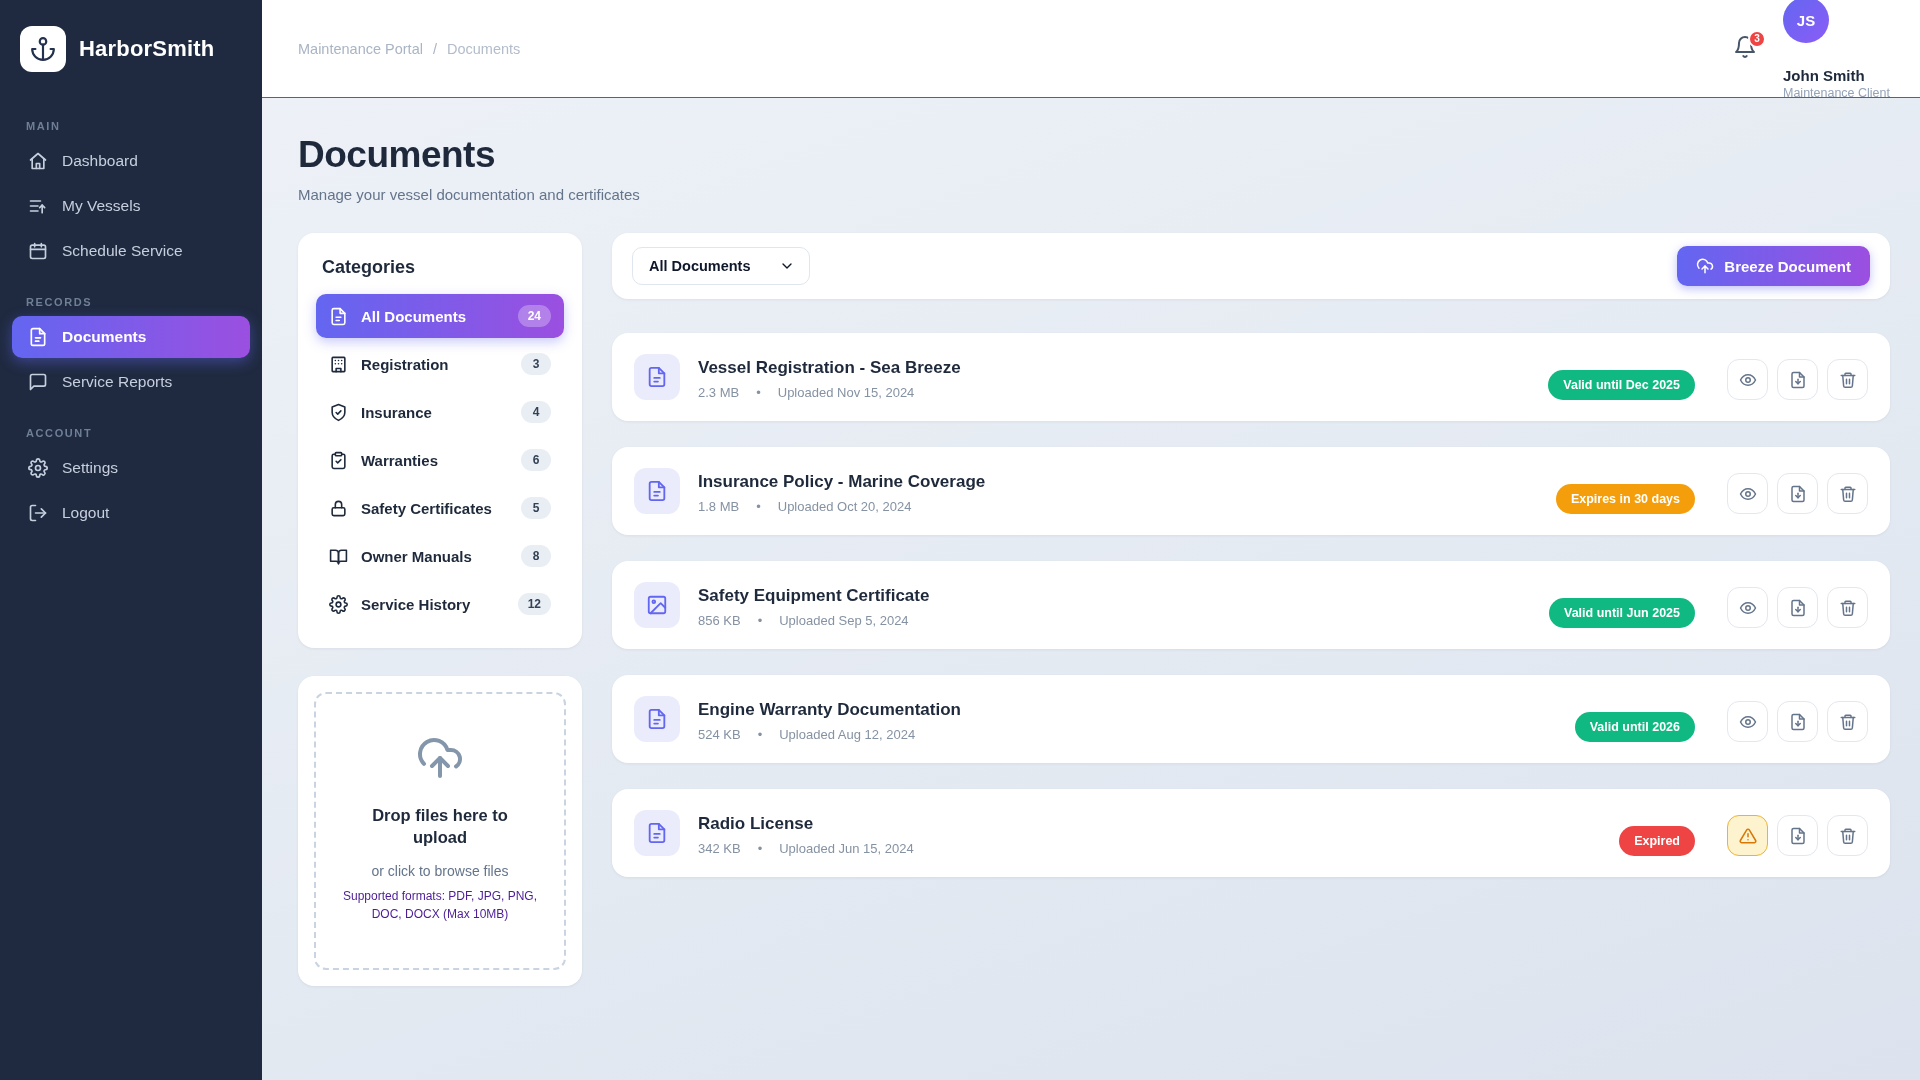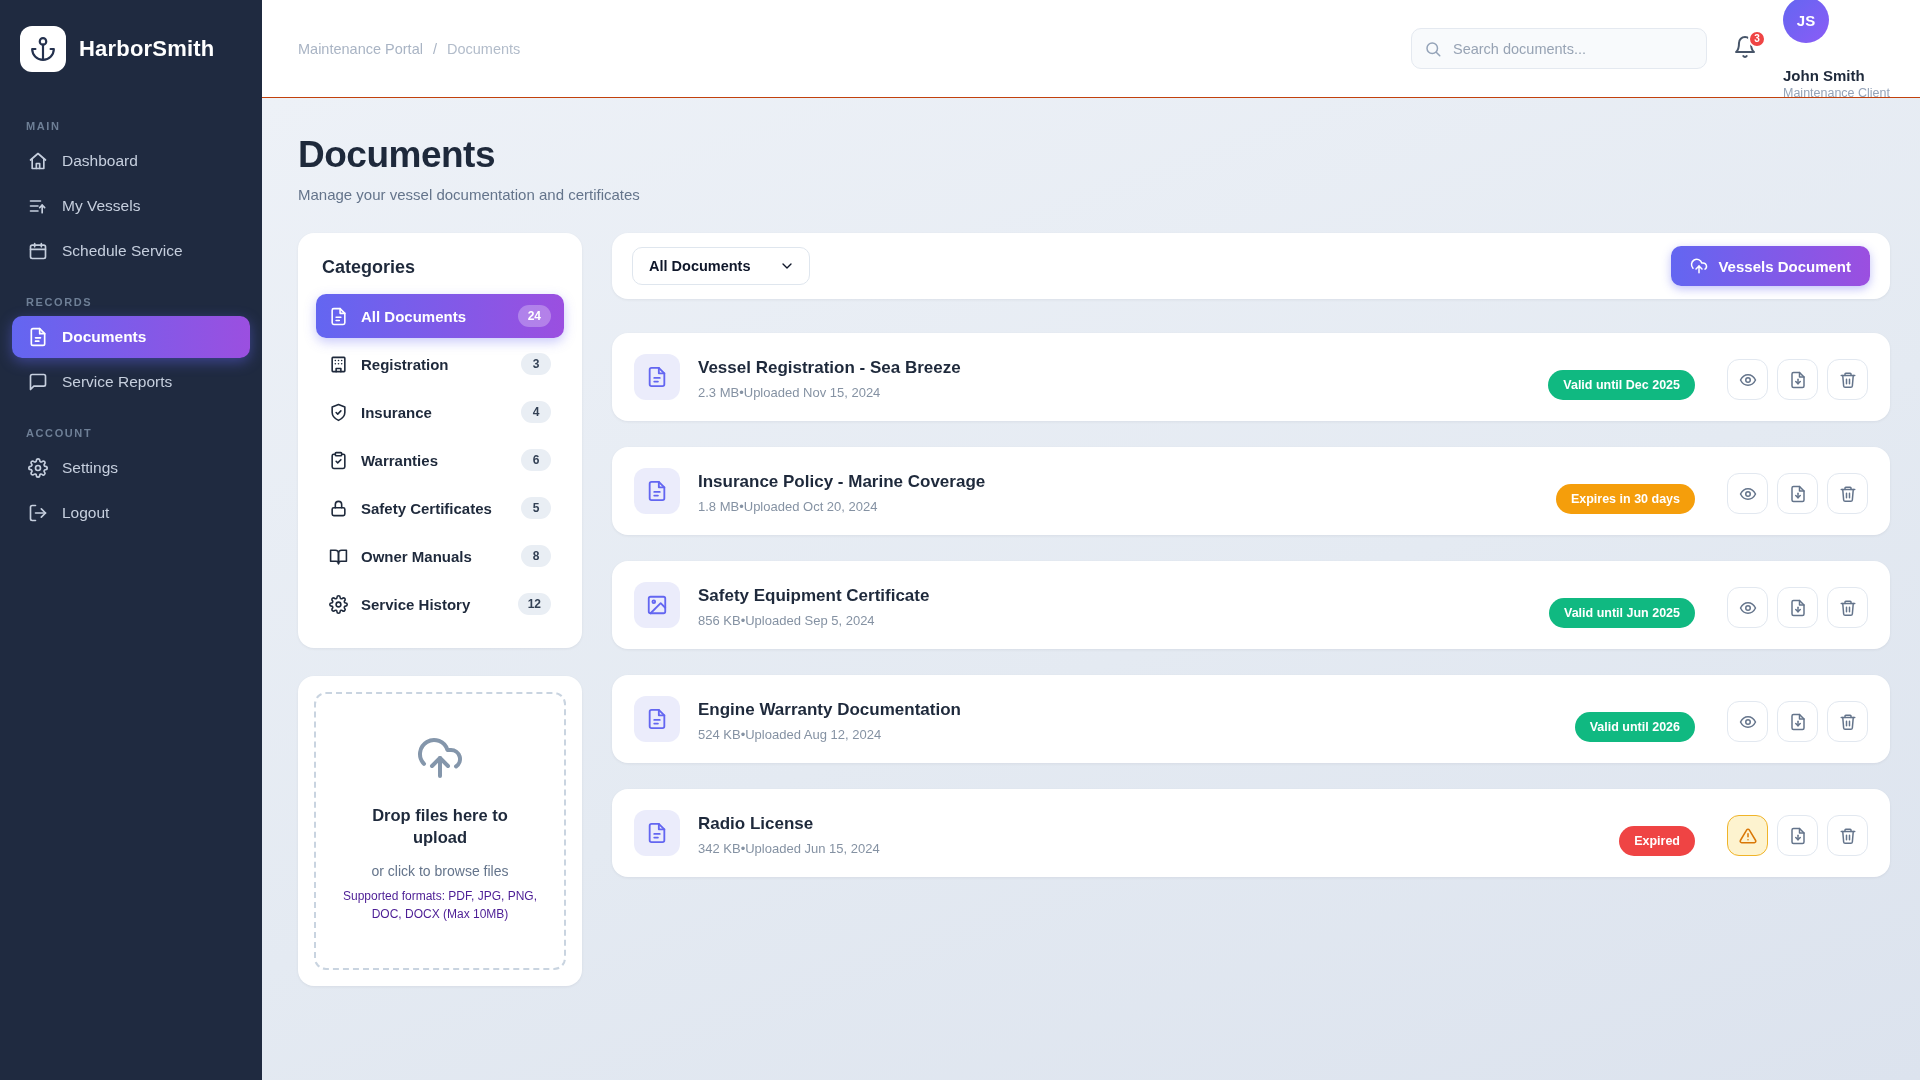--- a/index.html
+++ b/index.html
@@ -73,21 +73,21 @@
   .filter-select .icon { width:16px; height:16px; color:#0f172a; }
   .upload-btn { display:flex; align-items:center; gap:10px; background:linear-gradient(90deg,#6366f1 0%,#9b4fe0 100%); color:#fff; border:none; border-radius:10px; padding:11px 19px; font-size:15px; font-weight:700; font-family:inherit; cursor:pointer; box-shadow:0 3px 10px rgba(99,102,241,.4); }
   .upload-btn .icon { width:18px; height:18px; }
 
   
   .doc-row { display:flex; align-items:flex-end; gap:18px; padding:21px 22px; margin-bottom:26px; }
   .doc-icon { width:46px; height:46px; min-width:46px; border-radius:12px; background:#ebecfb; color:#6366f1; display:flex; align-items:center; justify-content:center; }
   .doc-icon .icon { width:22px; height:22px; }
   .doc-info { flex:1; min-width:0; }
   .doc-title { font-size:17px; font-weight:700; color:#1e293b; }
-  .doc-meta { display:flex; align-items:center; margin-top:7px; font-size:13px; color:#8592a3; }
+  .doc-meta { display:flex; align-items:center; gap:17px; margin-top:7px; font-size:13px; color:#8592a3; }
   .badge { border-radius:999px; padding:8px 15px; font-size:12.5px; font-weight:700; color:#fff; white-space:nowrap; margin-right:14px; }
   .badge-valid { background:#10b981; }
   .badge-warning { background:#f59e0b; }
   .badge-expired { background:#ef4444; }
   .doc-actions { display:flex; gap:9px; }
   .action-btn { width:41px; height:41px; border-radius:12px; border:1.5px solid #e2e8f0; background:#fff; color:#64748b; display:flex; align-items:center; justify-content:center; cursor:pointer; }
   .action-btn .icon { width:18px; height:18px; }
   .action-btn.action-alert { background:#fdf3cf; border-color:#f0b429; color:#d97706; }
 </style>
 </head>
@@ -181,29 +181,20 @@
 
 <div class="main">
 
   <header class="topbar">
     <div class="breadcrumb">
       <span class="crumb-root">Maintenance Portal</span>
       <span class="crumb-sep">/</span>
       <span class="crumb-current">Documents</span>
     </div>
     <div class="topbar-right">
-      <div class="search-wrap">
-        <span class="icon">
-            <svg viewBox="0 0 24 24" fill="none" stroke="currentColor" stroke-width="2" stroke-linecap="round" stroke-linejoin="round">
-              <circle cx="11" cy="11" r="7"></circle>
-              <path d="M21 21l-4.35-4.35"></path>
-            </svg>
-          </span>
-        <input class="search-input" type="text" placeholder="Search documents..." style="">
-      </div>
       <button class="bell-btn">
         <span class="icon">
             <svg viewBox="0 0 24 24" fill="none" stroke="currentColor" stroke-width="2" stroke-linecap="round" stroke-linejoin="round">
               <path d="M18 8a6 6 0 0 0-12 0c0 7-3 9-3 9h18s-3-2-3-9"></path>
               <path d="M13.7 21a2 2 0 0 1-3.4 0"></path>
             </svg>
           </span>
         <span class="notif-badge">3</span>
       </button>
       <div class="user-chip">
@@ -329,21 +320,21 @@
               </span>
           </div>
           <button class="upload-btn">
             <span class="icon">
                 <svg viewBox="0 0 24 24" fill="none" stroke="currentColor" stroke-width="2" stroke-linecap="round" stroke-linejoin="round">
                   <path d="M4 14.9A7 7 0 1 1 15.71 8h1.79a4.5 4.5 0 0 1 2.5 8.24"></path>
                   <path d="M12 12v9"></path>
                   <path d="m16 16-4-4-4 4"></path>
                 </svg>
               </span>
-            <span>Vessels Document</span>
+            <span>Breeze Document</span>
           </button>
         </section>
 
         <div>
             <div class="card doc-row">
               <div class="doc-icon">
                 <span class="icon">
                   <svg viewBox="0 0 24 24" fill="none" stroke="currentColor" stroke-width="2" stroke-linecap="round" stroke-linejoin="round">
                     <path d="M14 2H6a2 2 0 0 0-2 2v16a2 2 0 0 0 2 2h12a2 2 0 0 0 2-2V8z"></path>
                     <path d="M14 2v6h6"></path>

